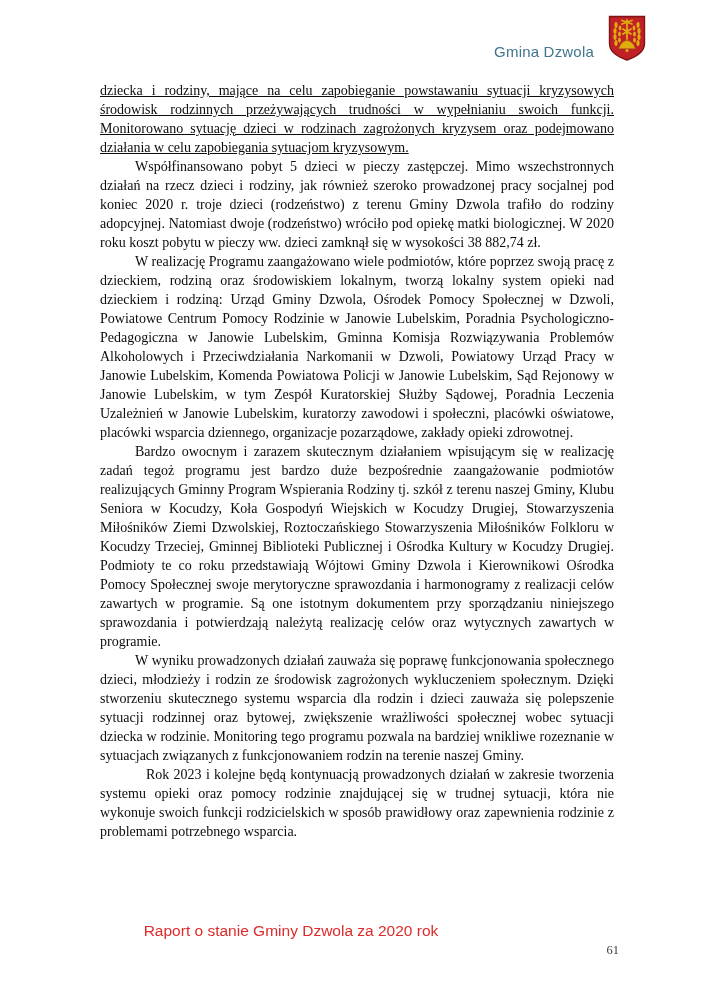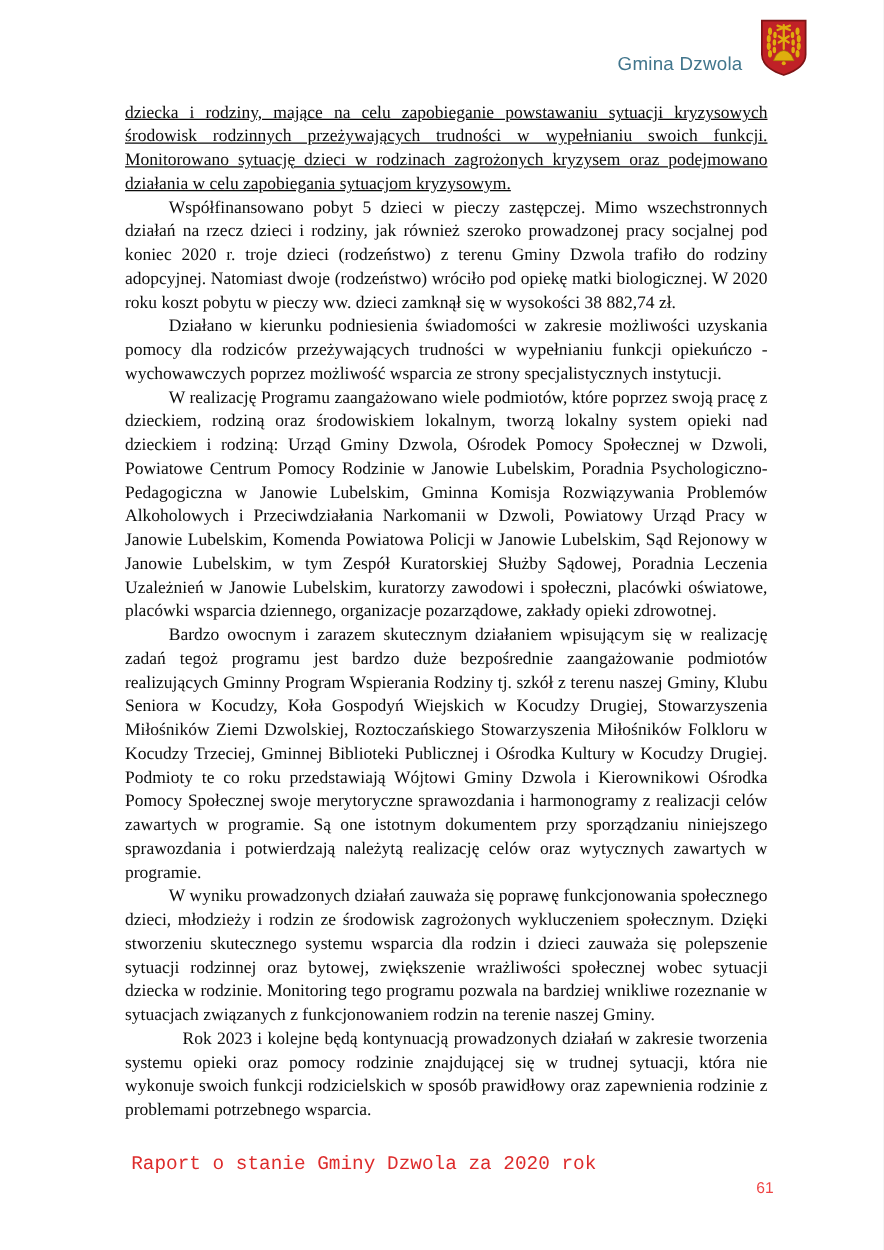--- a/index.html
+++ b/index.html
@@ -39,30 +39,30 @@
   }
   .body-text p{margin:0;text-indent:35px;}
   .body-text p.noindent{text-indent:0;text-decoration:underline;}
   .body-text p.bigindent{text-indent:46px;}
   
   .report-title{
     position:absolute;
     left:0;top:922px;
     width:582px;
     text-align:center;
-    font-family:Liberation Mono, monospace;
+    font-family:Liberation Sans, sans-serif;
     font-size:15.5px;
     color:#dd2b2b;
   }
   .page-number{
     position:absolute;
     top:943px;right:88px;
-    font-family:Liberation Sans, sans-serif;
+    font-family:Liberation Serif, serif;
     font-size:12.5px;
-    color:#ef4444;
+    color:#404040;
   }
 </style>
 </head>
 <body>
 
 <div class="page">
 
   <header class="header">
     <span class="site-title">Gmina Dzwola</span>
     <span class="crest">
@@ -100,21 +100,20 @@
 
         <path d="M14 29 q6 -7 12 0 l2.2 4.5 h-16.4 z" fill="#dfae0e" stroke="#a97f08" stroke-width="0.6"></path>
         <circle cx="20" cy="35.5" r="1.6" fill="#dfae0e"></circle>
       </svg>
     </span>
   </header>
 
   <main class="body-text">
     <p class="noindent">dziecka i rodziny, mające na celu zapobieganie powstawaniu sytuacji kryzysowych środowisk rodzinnych przeżywających trudności w wypełnianiu swoich funkcji. Monitorowano sytuację dzieci w rodzinach zagrożonych kryzysem oraz podejmowano działania w celu zapobiegania sytuacjom kryzysowym.</p>
     <p>Współfinansowano pobyt 5 dzieci w pieczy zastępczej.  Mimo wszechstronnych działań na rzecz dzieci i rodziny, jak również szeroko prowadzonej pracy socjalnej pod koniec  2020 r. troje dzieci (rodzeństwo) z terenu Gminy Dzwola  trafiło do rodziny adopcyjnej. Natomiast dwoje (rodzeństwo) wróciło pod opiekę matki biologicznej. W 2020 roku koszt pobytu w pieczy ww. dzieci zamknął się  w wysokości 38 882,74 zł.</p>
-    <p>Działano w kierunku podniesienia świadomości w zakresie możliwości uzyskania pomocy dla rodziców przeżywających trudności w wypełnianiu funkcji opiekuńczo -wychowawczych poprzez możliwość wsparcia ze strony specjalistycznych instytucji.</p>
     <p>W realizację Programu zaangażowano wiele podmiotów, które  poprzez  swoją pracę z dzieckiem, rodziną oraz środowiskiem lokalnym, tworzą lokalny system opieki nad dzieckiem i rodziną: Urząd Gminy Dzwola, Ośrodek Pomocy Społecznej w Dzwoli, Powiatowe Centrum Pomocy Rodzinie w Janowie Lubelskim, Poradnia Psychologiczno-Pedagogiczna w Janowie Lubelskim, Gminna Komisja Rozwiązywania Problemów Alkoholowych i Przeciwdziałania Narkomanii w Dzwoli, Powiatowy Urząd Pracy w Janowie Lubelskim, Komenda Powiatowa Policji w Janowie Lubelskim, Sąd Rejonowy w Janowie Lubelskim, w tym Zespół Kuratorskiej Służby Sądowej, Poradnia Leczenia Uzależnień w Janowie Lubelskim, kuratorzy zawodowi i społeczni, placówki oświatowe, placówki wsparcia dziennego, organizacje pozarządowe, zakłady opieki zdrowotnej.</p>
     <p>Bardzo owocnym i zarazem  skutecznym działaniem  wpisującym się w realizację zadań tegoż programu jest bardzo duże bezpośrednie zaangażowanie podmiotów realizujących Gminny Program  Wspierania Rodziny tj. szkół z terenu naszej Gminy, Klubu Seniora w Kocudzy, Koła Gospodyń Wiejskich w Kocudzy Drugiej, Stowarzyszenia Miłośników Ziemi Dzwolskiej, Roztoczańskiego Stowarzyszenia Miłośników Folkloru w Kocudzy Trzeciej, Gminnej Biblioteki Publicznej i Ośrodka Kultury w Kocudzy Drugiej. Podmioty te co roku przedstawiają Wójtowi Gminy Dzwola i Kierownikowi Ośrodka Pomocy Społecznej swoje merytoryczne sprawozdania i harmonogramy z realizacji celów zawartych w programie. Są one istotnym dokumentem przy sporządzaniu niniejszego sprawozdania i potwierdzają  należytą realizację celów oraz wytycznych zawartych w programie.</p>
     <p>W wyniku prowadzonych działań zauważa się poprawę funkcjonowania społecznego dzieci, młodzieży i rodzin ze środowisk zagrożonych wykluczeniem społecznym. Dzięki stworzeniu skutecznego systemu wsparcia dla rodzin i dzieci zauważa się polepszenie sytuacji rodzinnej oraz bytowej, zwiększenie wrażliwości społecznej wobec sytuacji dziecka w rodzinie. Monitoring tego programu pozwala na bardziej wnikliwe rozeznanie w sytuacjach  związanych  z funkcjonowaniem rodzin na terenie naszej Gminy.</p>
     <p class="bigindent">Rok 2023 i kolejne będą kontynuacją prowadzonych działań w zakresie tworzenia systemu opieki oraz pomocy rodzinie znajdującej się w trudnej sytuacji, która nie wykonuje swoich funkcji rodzicielskich w sposób prawidłowy oraz zapewnienia rodzinie z problemami potrzebnego wsparcia.</p>
   </main>
 
   <div class="report-title">Raport o stanie Gminy Dzwola za 2020 rok</div>
 
   <div class="page-number">61</div>
 

